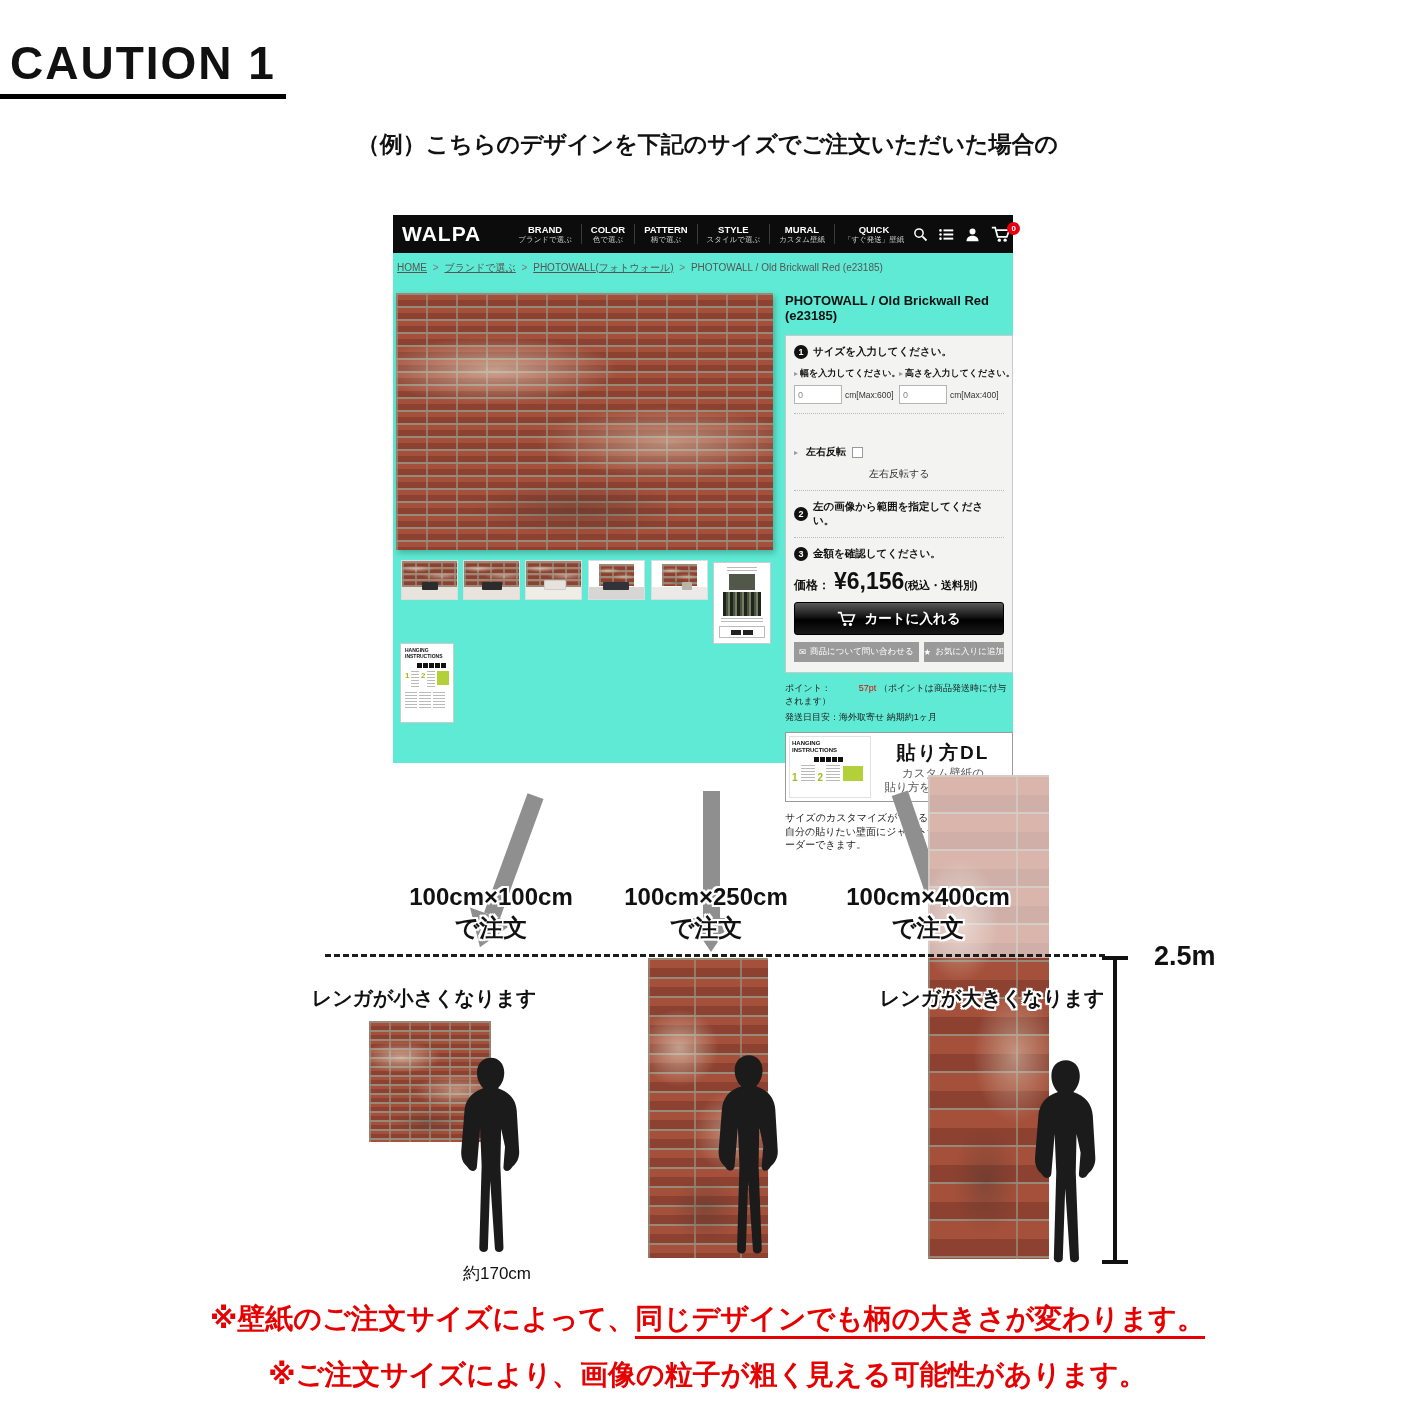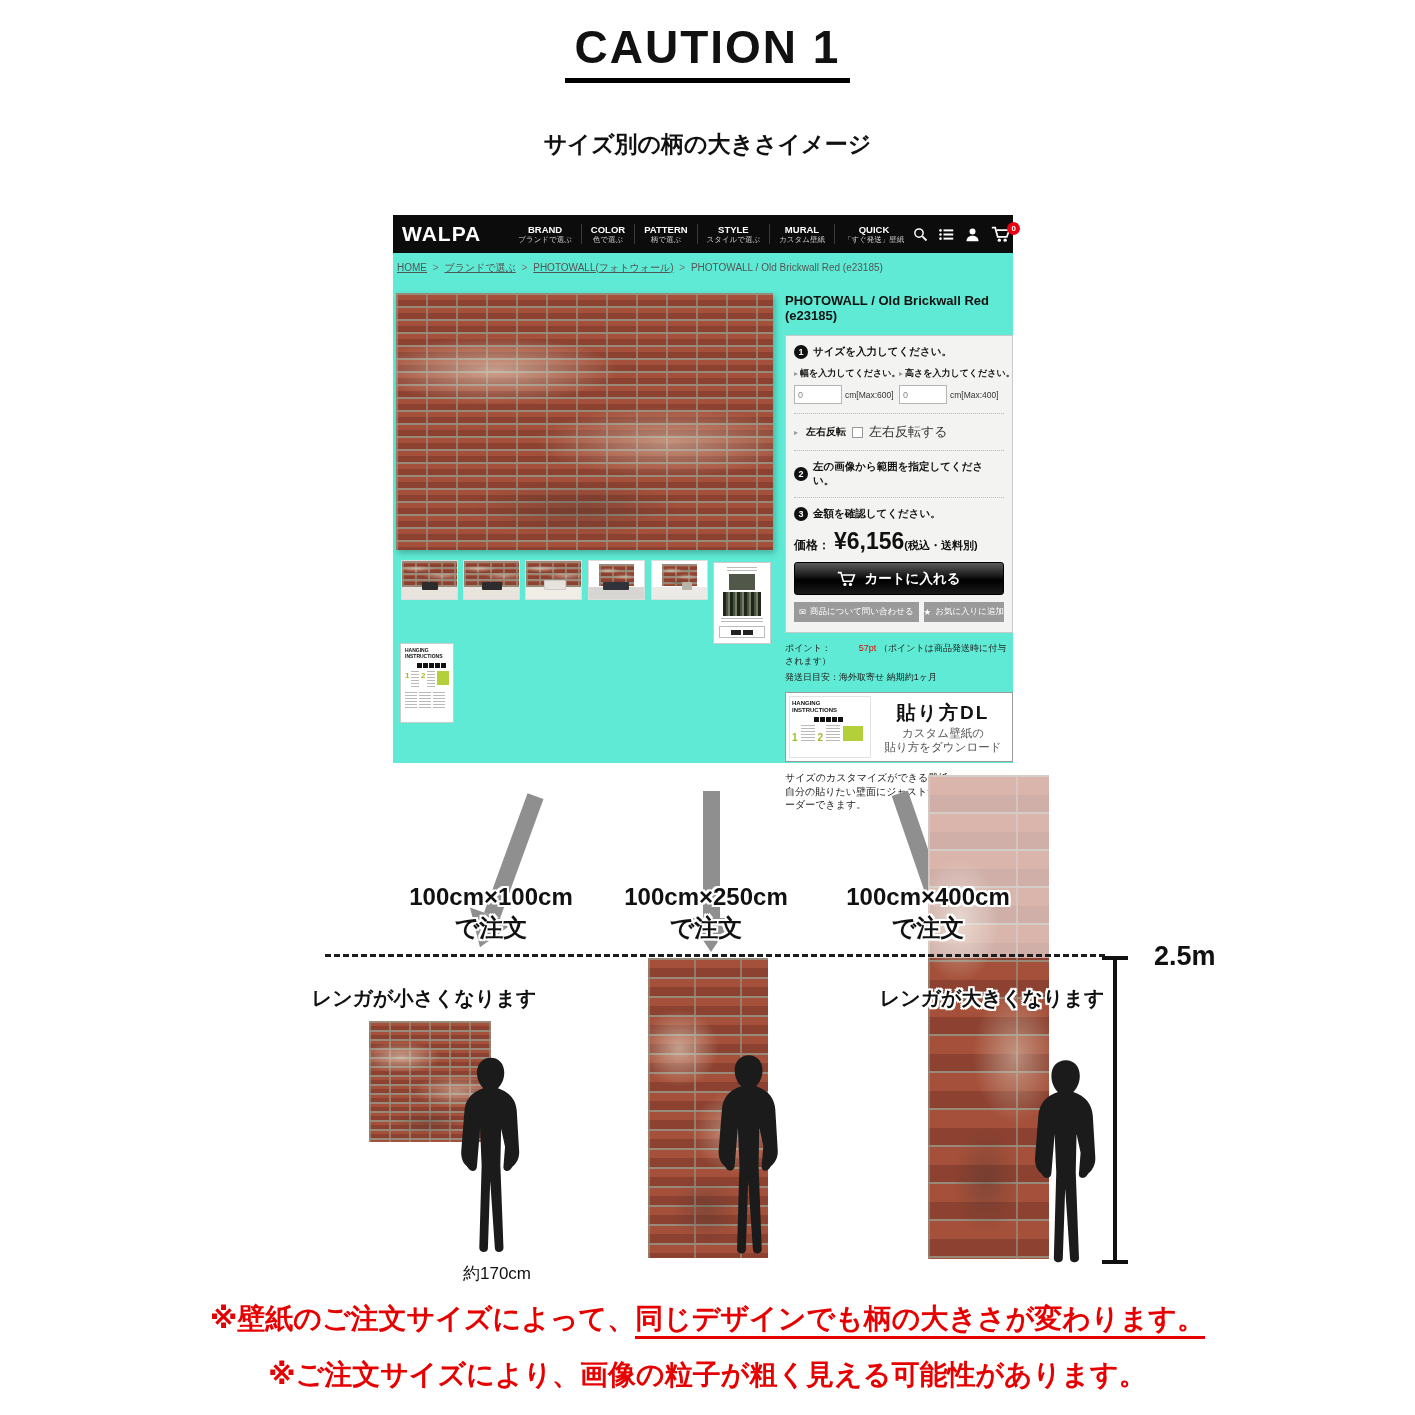--- a/index.html
+++ b/index.html
@@ -1,21 +1,21 @@
 <!DOCTYPE html>
 <html><head>
 <meta charset="utf-8">
 <style>
   html,body{margin:0;padding:0;background:#fff;}
   .page{position:relative;width:1415px;height:1415px;background:#fff;overflow:hidden;
         font-family:"Liberation Sans","DejaVu Sans",sans-serif;color:#111;}
   .abs{position:absolute;}
 
   
-  .title{top:20px;left:0;width:100%;text-align:center;}
+  .title{top:36px;left:0;width:100%;text-align:left;}
   .title span{display:inline-block;font-size:46px;font-weight:bold;letter-spacing:2px;
               border-bottom:5px solid #000;padding:0 10px 4px;}
   .intro{top:126px;left:0;width:100%;text-align:center;font-size:23px;font-weight:bold;line-height:36px;}
 
   
   .shot{left:393px;top:215px;width:620px;height:548px;background:#5eead4;}
   .site-header{position:absolute;left:0;top:0;width:620px;height:38px;background:#0c0c0c;
                display:flex;align-items:center;}
   .logo{color:#fff;font-size:21px;font-weight:bold;letter-spacing:1px;margin-left:9px;}
   .nav{display:flex;margin-left:28px;height:28px;align-items:center;}
@@ -75,21 +75,21 @@
   .field{width:50%;}
   .flabel{font-size:9px;font-weight:bold;white-space:nowrap;}
   .tri{color:#999;font-size:8px;margin-right:2px;}
   .irow{display:flex;align-items:center;gap:3px;margin-top:5px;}
   .mini-input{width:40px;height:15px;border:1px solid #b5b5b5;font-size:9px;padding:1px 3px;background:#fff;color:#888;}
   .unit{font-size:8.5px;color:#333;white-space:nowrap;}
   .dots{border-top:1px dotted #bbb;margin:9px 0;}
   .fliprow{display:flex;align-items:center;gap:6px;font-size:10px;}
   .flip-l{font-weight:bold;}
   .chk{width:9px;height:9px;border:1px solid #999;background:#fff;display:inline-block;}
-  .flip-o{font-size:13px;color:#333;}
+  .flip-o{font-size:10px;color:#333;margin-top:44px;}
   .pricerow{margin:7px 0 2px;display:flex;align-items:baseline;}
   .pr-l{font-size:12px;font-weight:bold;}
   .pr-v{font-size:23px;font-weight:bold;margin-left:4px;}
   .pr-n{font-size:11px;font-weight:bold;}
   .cart-btn{margin-top:7px;height:31px;border-radius:3px;border:1px solid #000;cursor:pointer;
             background:linear-gradient(#5a5a5a,#141414 45%,#000 55%,#1a1a1a);
             color:#fff;display:flex;align-items:center;justify-content:center;gap:8px;
             font-size:13.5px;font-weight:bold;}
   .sub-btns{display:flex;gap:5px;margin-top:7px;}
   .sub-btn{background:#9a9a9a;color:#fff;font-size:8.5px;height:20px;display:flex;cursor:pointer;
@@ -139,21 +139,21 @@
 </style>
 </head>
 <body>
 
 <div class="page">
 
   <div class="abs title">
     <span>CAUTION 1</span>
   </div>
   <div class="abs intro">
-    <div>サイズ別の柄の大きさイメージ</div>
+    <div>（例）こちらのデザインを下記のサイズでご注文いただいた場合の</div>
   </div>
 
   <div class="abs shot">
 
     <div class="site-header">
       <div class="logo">WALPA</div>
       <div class="nav">
         <div class="nav-item">
           <div class="nav-en">BRAND</div>
           <div class="nav-jp">ブランドで選ぶ</div>

